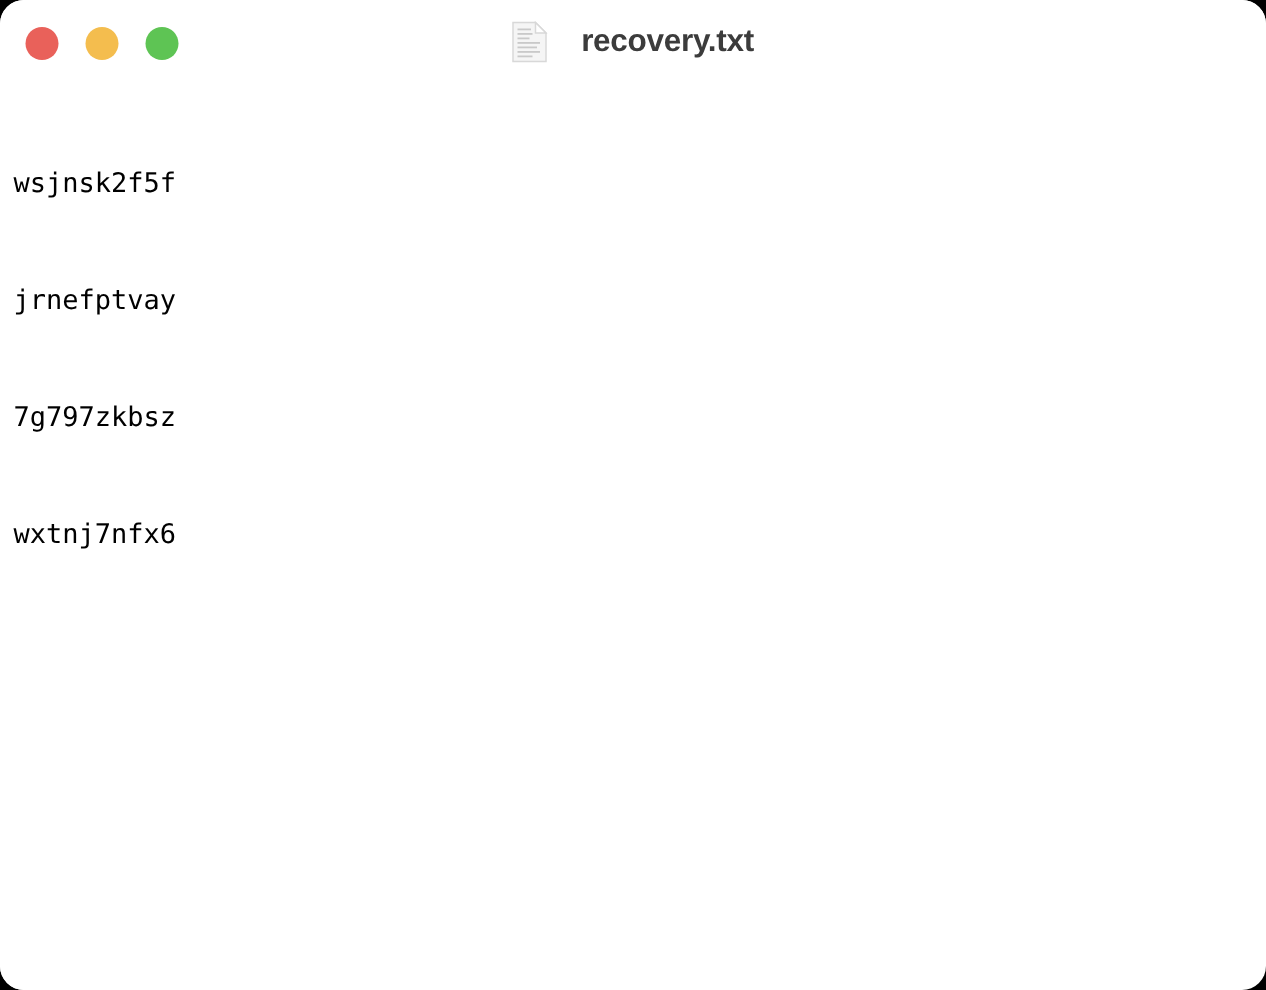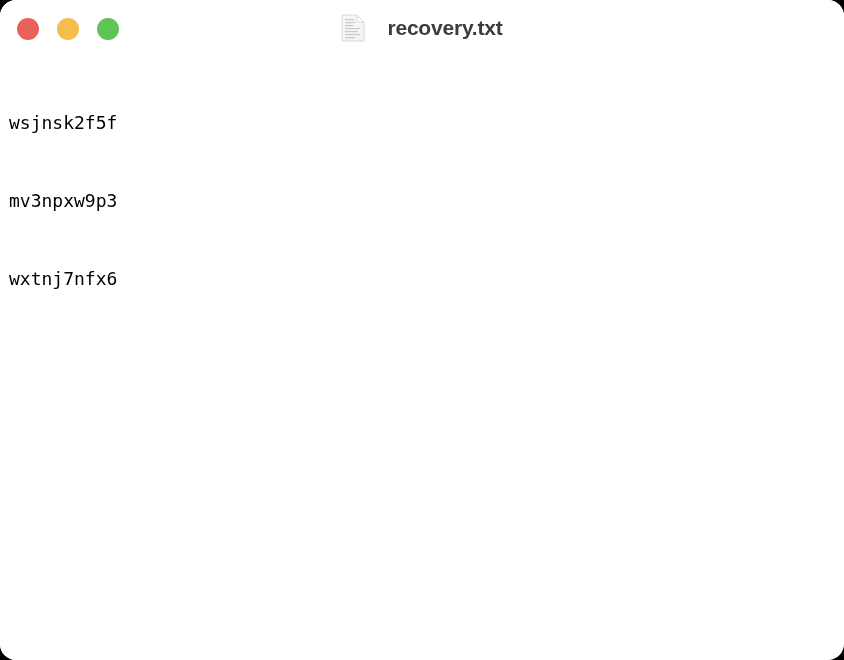--- a/index.html
+++ b/index.html
@@ -131,20 +131,21 @@
         </g>
       </svg>
       <span id="title-text">recovery.txt</span>
     </div>
 
   </div>
 
   <div id="editor">
     <div id="text-lines">
       <div class="text-line">wsjnsk2f5f</div>
-      <div class="text-line">mv3npxw9p3</div>
+      <div class="text-line">jrnefptvay</div>
+      <div class="text-line">7g797zkbsz</div>
       <div class="text-line">wxtnj7nfx6</div>
       
       
     </div>
   </div>
 
 </div>
 
 </body></html>

